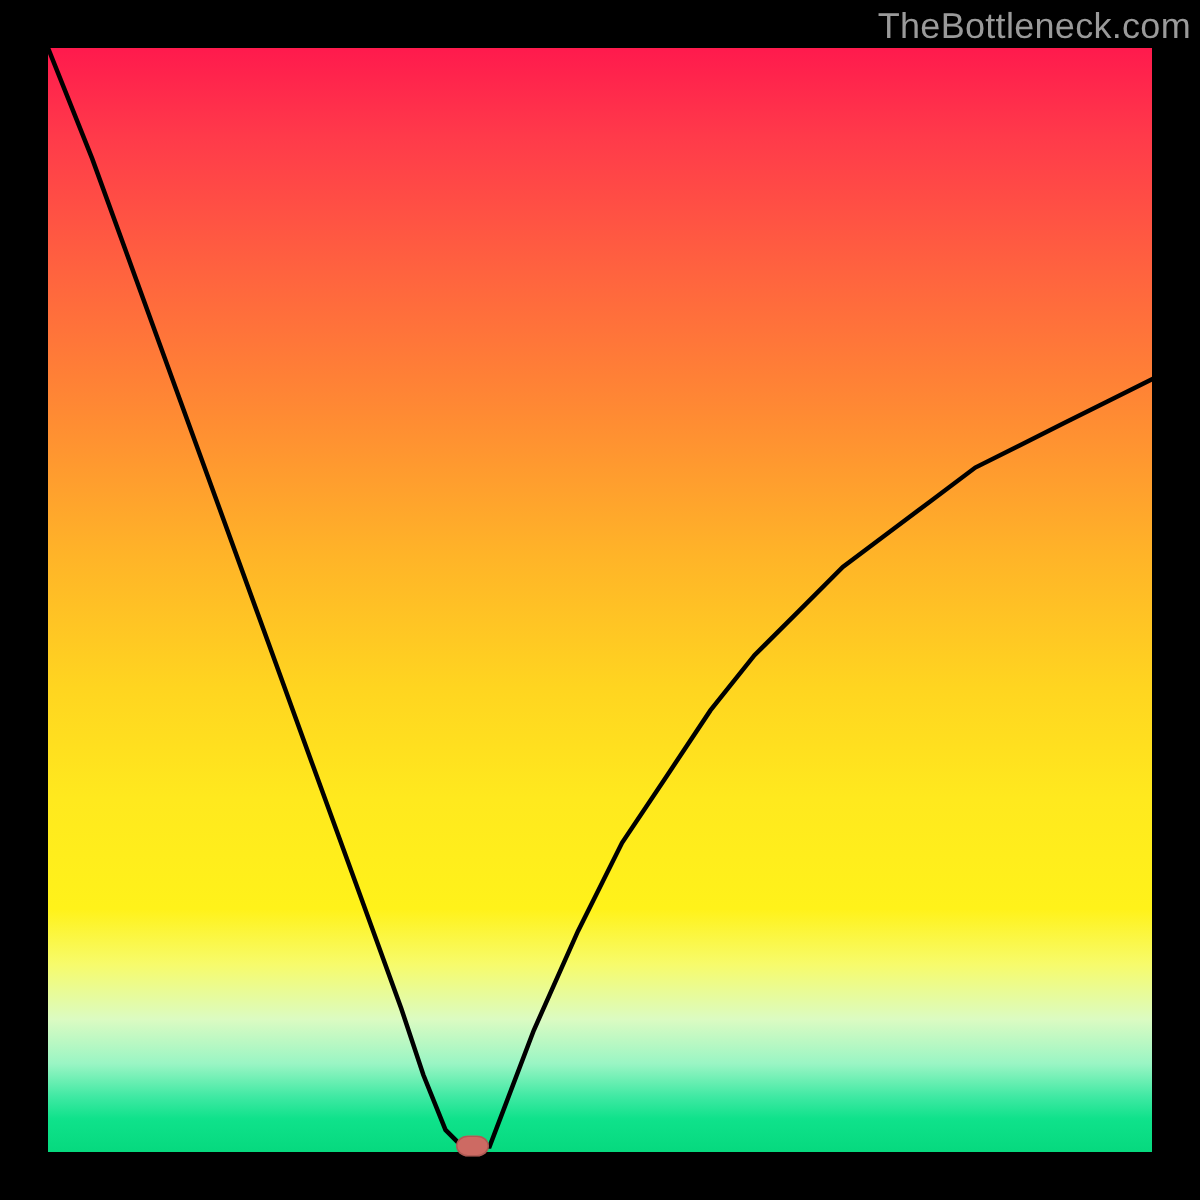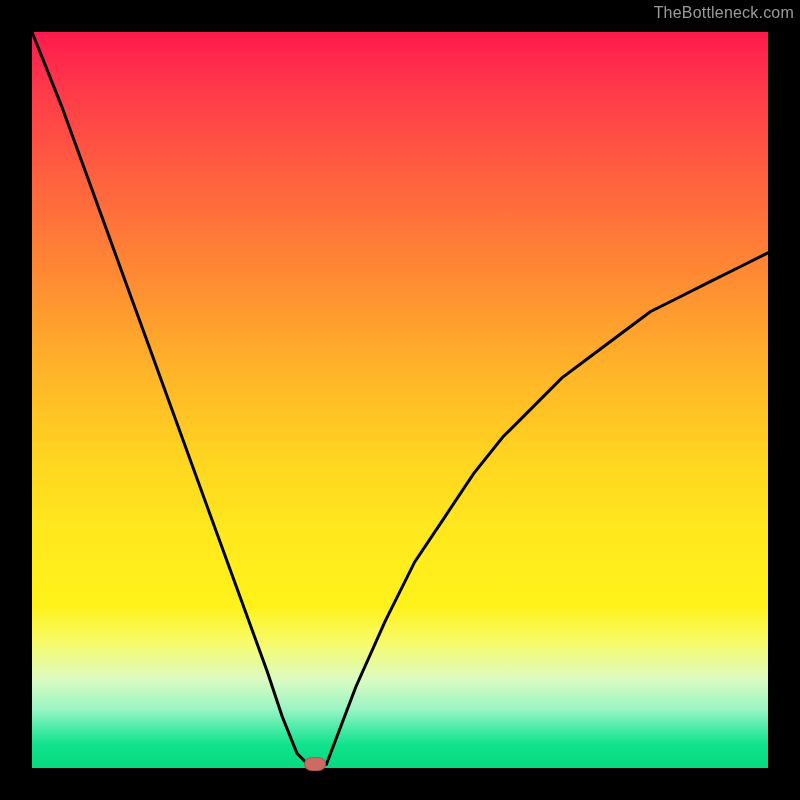--- a/index.html
+++ b/index.html
@@ -40,21 +40,21 @@
       #3fe9a3 95%,
       #0fe28b 97%,
       #06d97e 100%
     );
   }
   .watermark {
     position: absolute;
     right: 6px;
     top: 4px;
     color: #9a9a9a;
-    font-size: 16px;
+    font-size: 24px;
     font-weight: 500;
     letter-spacing: 0.2px;
   }
   .curve {
     position: absolute;
     left: 32px;
     top: 32px;
     width: 736px;
     height: 736px;
     pointer-events: none;

